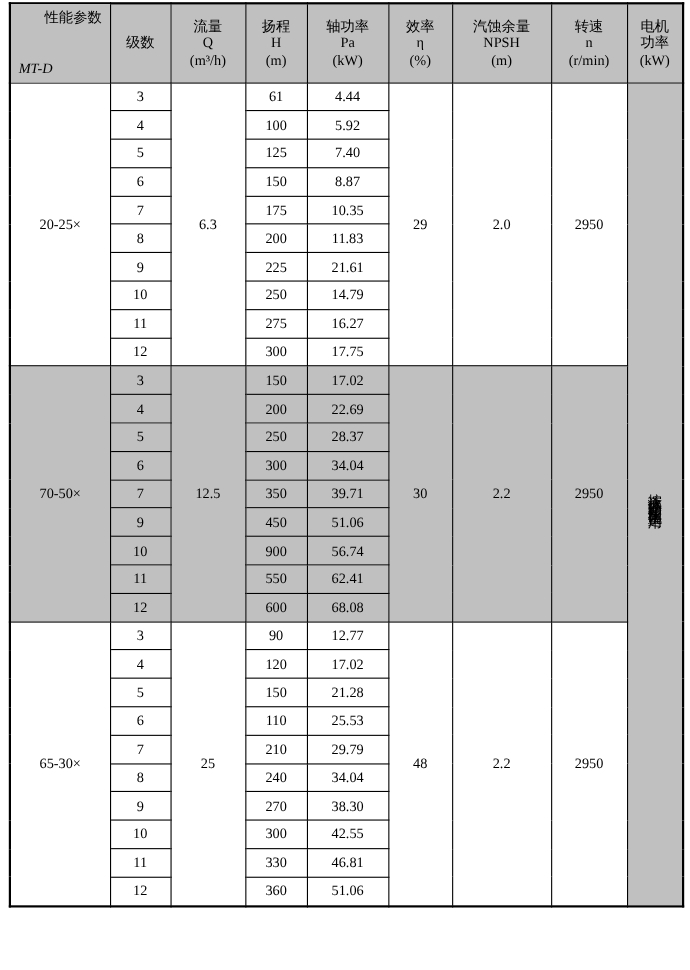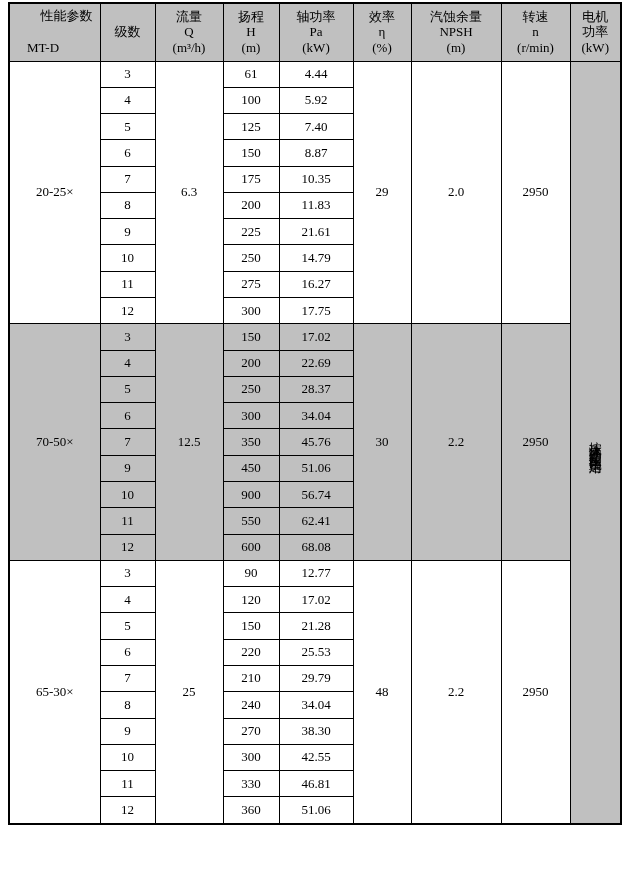--- a/index.html
+++ b/index.html
@@ -33,35 +33,35 @@
   .pump-table th, .pump-table td {
     border: 1px solid #000;
     text-align: center;
     vertical-align: middle;
     font-size: 13px;
     font-weight: normal;
     padding: 0;
     line-height: 1.25;
     overflow: hidden;
   }
-  .pump-table thead tr { height: 58px; }
+  .pump-table thead tr { height: 72px; }
   .pump-table thead th { background: #c0c0c0; }
   .pump-table thead th div { line-height: 1.2; font-family: Liberation Serif, serif; }
   
   th.corner {
     position: relative;
     background-color: #c0c0c0;
     background-image: linear-gradient(to bottom right,
       rgba(0,0,0,0) calc(50% - 0.7px),
       #000 calc(50% - 0.7px),
       #000 calc(50% + 0.7px),
       rgba(0,0,0,0) calc(50% + 0.7px));
   }
   th.corner .c-top    { position: absolute; top: 4px; right: 7px; font-size: 13px; }
-  th.corner .c-bottom { position: absolute; bottom: 4px; left: 17px; font-size: 13px; }
+  th.corner .c-bottom { position: absolute; bottom: 4px; left: 7px; font-size: 13px; font-style: italic; }
   tr.shaded td { background: #c0c0c0; }
   td.motor-note { background: #c0c0c0; }
   td.motor-note .vtext {
     writing-mode: vertical-rl;
     text-orientation: upright;
     letter-spacing: 2px;
     margin: 0 auto;
     font-size: 13px;
     line-height: 1;
   }
@@ -209,21 +209,21 @@
           <td>28.37</td>
         </tr>
         <tr class="shaded">
           <td>6</td>
           <td>300</td>
           <td>34.04</td>
         </tr>
         <tr class="shaded">
           <td>7</td>
           <td>350</td>
-          <td>45.76</td>
+          <td>39.71</td>
         </tr>
         <tr class="shaded">
           <td>9</td>
           <td>450</td>
           <td>51.06</td>
         </tr>
         <tr class="shaded">
           <td>10</td>
           <td>900</td>
           <td>56.74</td>
@@ -253,21 +253,21 @@
           <td>120</td>
           <td>17.02</td>
         </tr>
         <tr>
           <td>5</td>
           <td>150</td>
           <td>21.28</td>
         </tr>
         <tr>
           <td>6</td>
-          <td>220</td>
+          <td>110</td>
           <td>25.53</td>
         </tr>
         <tr>
           <td>7</td>
           <td>210</td>
           <td>29.79</td>
         </tr>
         <tr>
           <td>8</td>
           <td>240</td>

